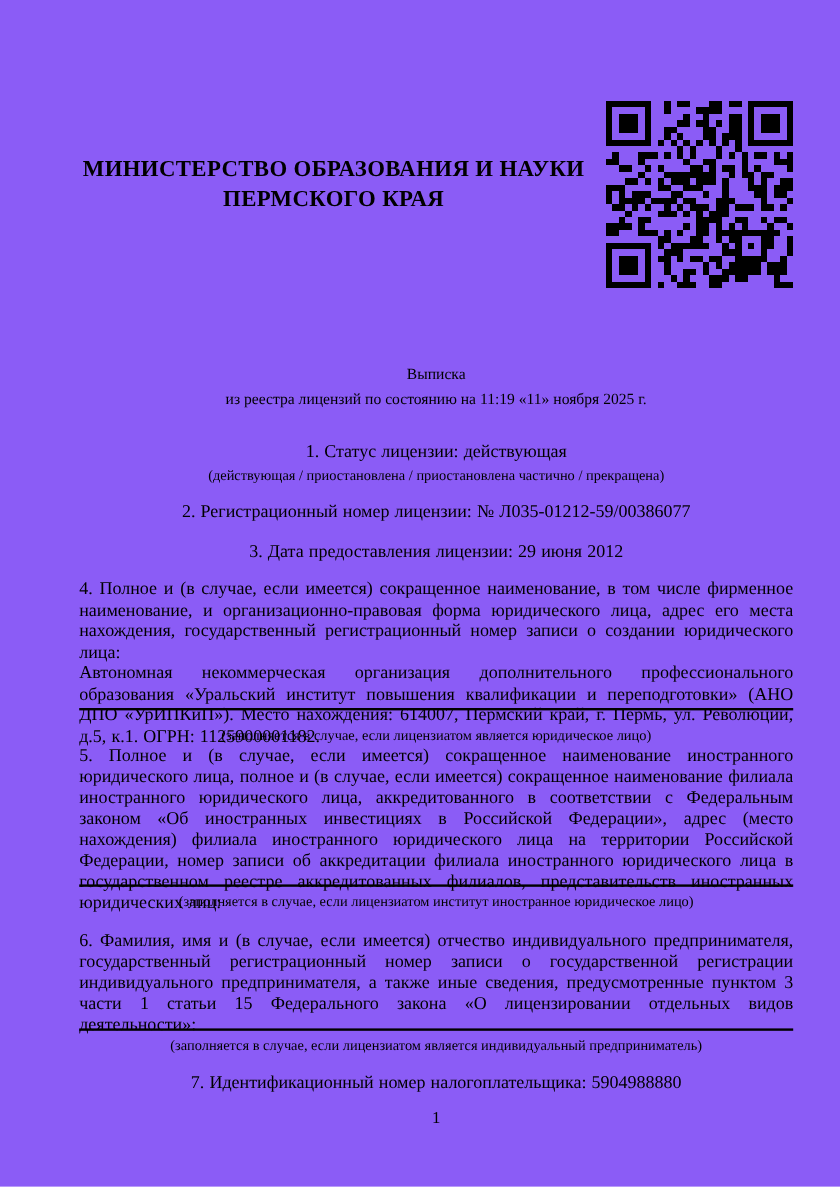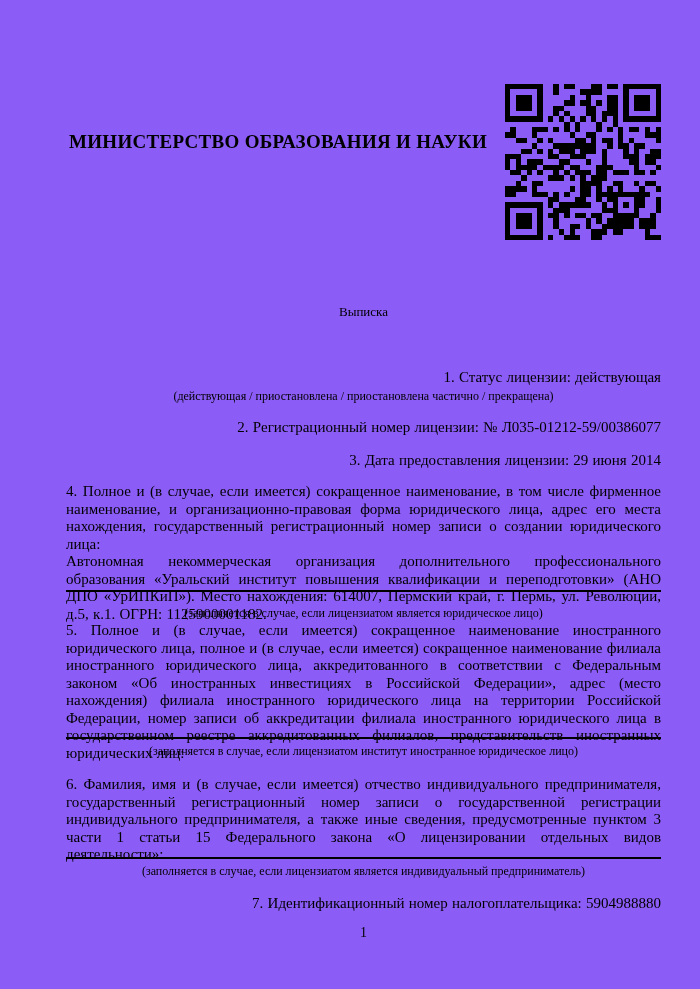--- a/index.html
+++ b/index.html
@@ -20,21 +20,21 @@
   .issuer-line{
     display:flex;justify-content:center;white-space:nowrap;
     font-weight:bold;font-size:19px;line-height:25px;letter-spacing:.3px;
   }
   .issuer-caption{font-size:11.5px;line-height:14px;margin-top:1px;}
   .doc-title{top:302px;text-align:center;font-size:13px;line-height:20.5px;}
   .para{
     font-size:15px;line-height:17.5px;text-align:justify;
     -webkit-hyphens:none;hyphens:none;word-spacing:.5px;
   }
-  .single{text-align:right;}
+  .single{text-align:center;}
   .rule{height:0;border-top:2px solid #000;}
   .fill-caption{text-align:center;font-size:12px;line-height:14px;}
   .page-num{top:925px;text-align:center;font-size:14px;line-height:16px;}
 </style>
 </head>
 <body>
 
 <div class="page">
 
   <div class="qr" id="qr"><svg viewBox="0 0 29 29" width="100%" height="100%" shape-rendering="crispEdges" fill="#000000">
@@ -447,32 +447,34 @@
         <rect x="17" y="28" width="1" height="1"></rect>
         <rect x="26" y="28" width="1" height="1"></rect>
         <rect x="27" y="28" width="1" height="1"></rect>
         <rect x="28" y="28" width="1" height="1"></rect>
       </svg></div>
 
   <div class="content">
 
     <div class="issuer">
       <div class="issuer-line">МИНИСТЕРСТВО ОБРАЗОВАНИЯ И НАУКИ</div>
+      <div class="issuer-line">ПЕРМСКОГО КРАЯ</div>
     </div>
 
     <div class="abs doc-title" style="top:302px;">
       <div>Выписка</div>
+      <div>из реестра лицензий по состоянию на 11:19 «11» ноября 2025 г.</div>
     </div>
 
     <div class="abs para single" style="top:369px;">1. Статус лицензии: действующая</div>
     <div class="abs fill-caption" style="top:389px;">(действующая / приостановлена / приостановлена частично / прекращена)</div>
 
     <div class="abs para single" style="top:419px;">2. Регистрационный номер лицензии: № Л035-01212-59/00386077</div>
 
-    <div class="abs para single" style="top:452px;">3. Дата предоставления лицензии: 29 июня 2014</div>
+    <div class="abs para single" style="top:452px;">3. Дата предоставления лицензии: 29 июня 2012</div>
 
     <div class="abs" style="top:483px;">
       <div class="para">4. Полное и (в случае, если имеется) сокращенное наименование, в том числе фирменное наименование, и организационно-правовая форма юридического лица, адрес его места нахождения, государственный регистрационный номер записи о создании юридического лица:</div>
       <div class="para">Автономная некоммерческая организация дополнительного профессионального образования «Уральский институт повышения квалификации и переподготовки» (АНО ДПО «УрИПКиП»). Место нахождения: 614007, Пермский край, г. Пермь, ул. Революции, д.5, к.1. ОГРН: 1125900001182.</div>
     </div>
     <div class="abs rule" style="top:590px;"></div>
     <div class="abs fill-caption" style="top:594px;margin-top:12px;">(заполняется в случае, если лицензиатом является юридическое лицо)</div>
 
     <div class="abs para" style="top:622px;">5. Полное и (в случае, если имеется) сокращенное наименование иностранного юридического лица, полное и (в случае, если имеется) сокращенное наименование филиала иностранного юридического лица, аккредитованного в соответствии с Федеральным законом «Об иностранных инвестициях в Российской Федерации», адрес (место нахождения) филиала иностранного юридического лица на территории Российской Федерации, номер записи об аккредитации филиала иностранного юридического лица в государственном реестре аккредитованных филиалов, представительств иностранных юридических лиц:</div>
     <div class="abs rule" style="top:737px;"></div>

